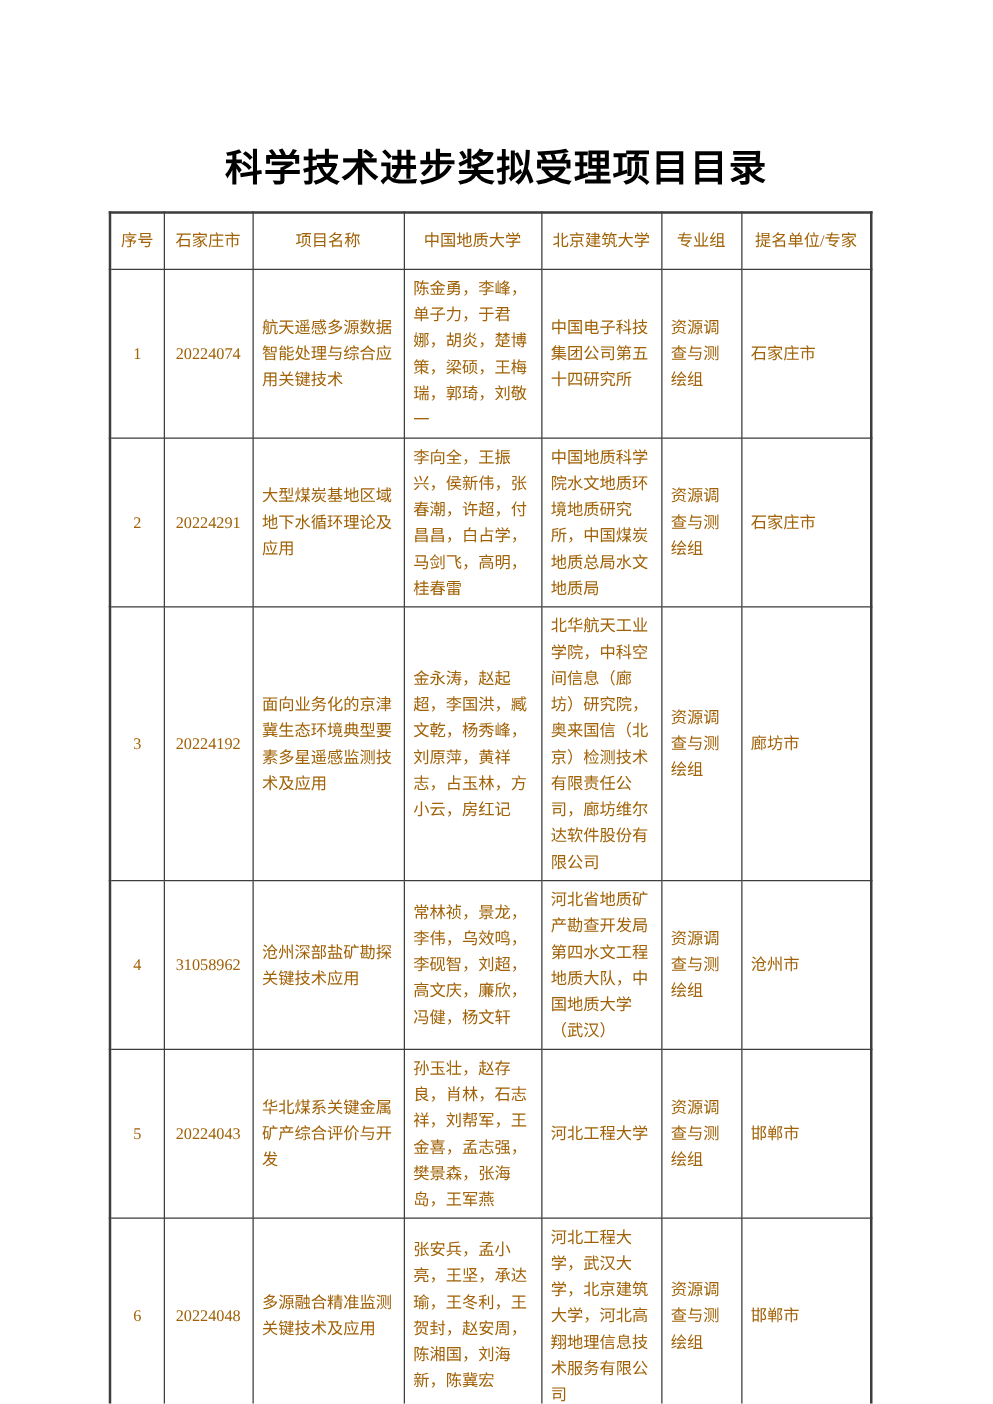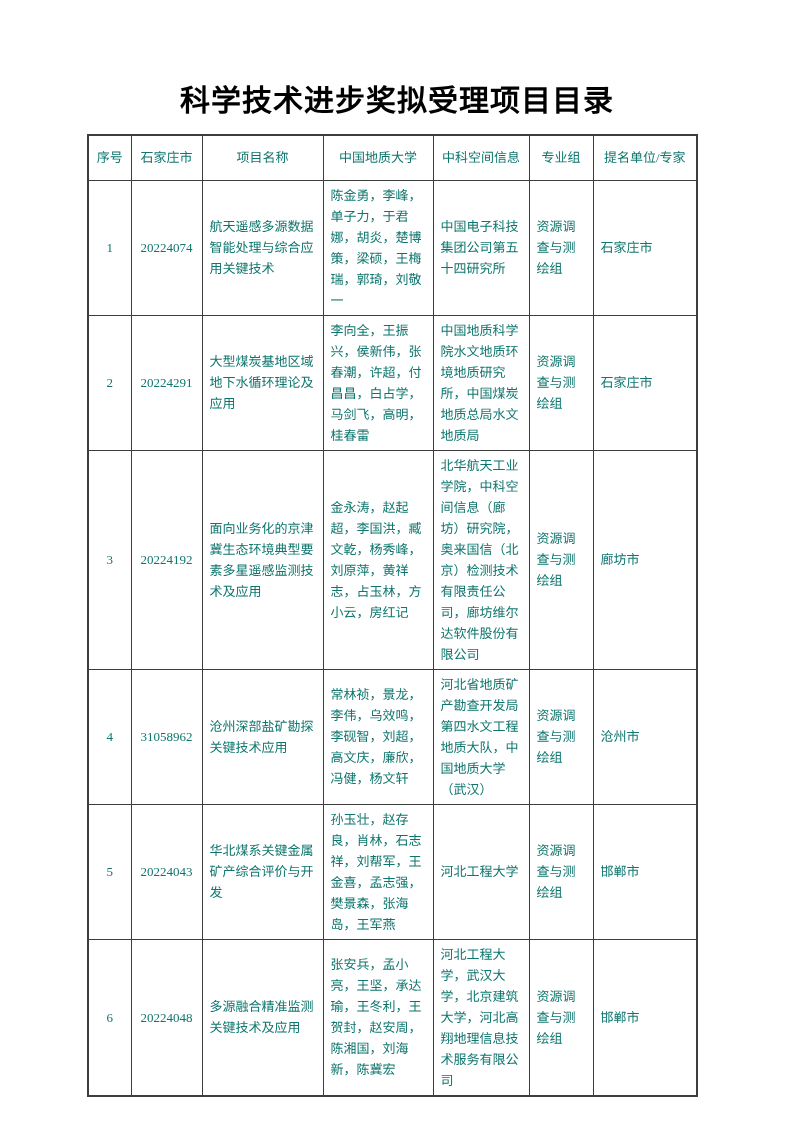--- a/index.html
+++ b/index.html
@@ -12,21 +12,21 @@
     width: 794px;
     height: 1123px;
     margin: 0 auto;
     background: #ffffff;
     color: #111111;
     font-family: "Liberation Serif", "DejaVu Serif", serif;
     overflow: hidden;
   }
   .doc-title {
     margin: 0;
-    padding-top: 84px;
+    padding-top: 119px;
     text-align: center;
     font-size: 30px;
     line-height: 34px;
     font-weight: bold;
     letter-spacing: 1px;
     color: #000000;
   }
   table.projects {
     margin: 16px 0 0 87px;
     width: 609px;
@@ -34,21 +34,21 @@
     table-layout: fixed;
     border: 2px solid #3d3d3d;
   }
   table.projects td, table.projects th {
     border: 1px solid #3d3d3d;
     font-size: 13px;
     font-weight: normal;
     line-height: 21px;
     vertical-align: middle;
     padding: 4px 7px;
-    color: #0f766e;
+    color: #a16207;
     word-break: break-all;
   }
   tr.head-row { height: 45px; }
   tr.row-1 { height: 106px; }
   tr.row-2 { height: 124px; }
   tr.row-3 { height: 186px; }
   tr.row-4 { height: 130px; }
   tr.row-5 { height: 108px; }
   tr.row-6 { height: 118px; }
   .c-center { text-align: center; padding: 4px 2px; }
@@ -71,21 +71,21 @@
       <col style="width:96px">
       <col style="width:64px">
       <col style="width:104px">
     </colgroup>
     <thead>
       <tr class="head-row">
         <th class="hcell">序号</th>
         <th class="hcell">石家庄市</th>
         <th class="hcell">项目名称</th>
         <th class="hcell">中国地质大学</th>
-        <th class="hcell">中科空间信息</th>
+        <th class="hcell">北京建筑大学</th>
         <th class="hcell">专业组</th>
         <th class="hcell">提名单位/专家</th>
       </tr>
     </thead>
     <tbody>
       <tr class="row-1">
         <td class="c-center">1</td>
         <td class="c-center">20224074</td>
         <td class="c-left">航天遥感多源数据智能处理与综合应用关键技术</td>
         <td class="c-left">陈金勇，李峰，单子力，于君娜，胡炎，楚博策，梁硕，王梅瑞，郭琦，刘敬一</td>

